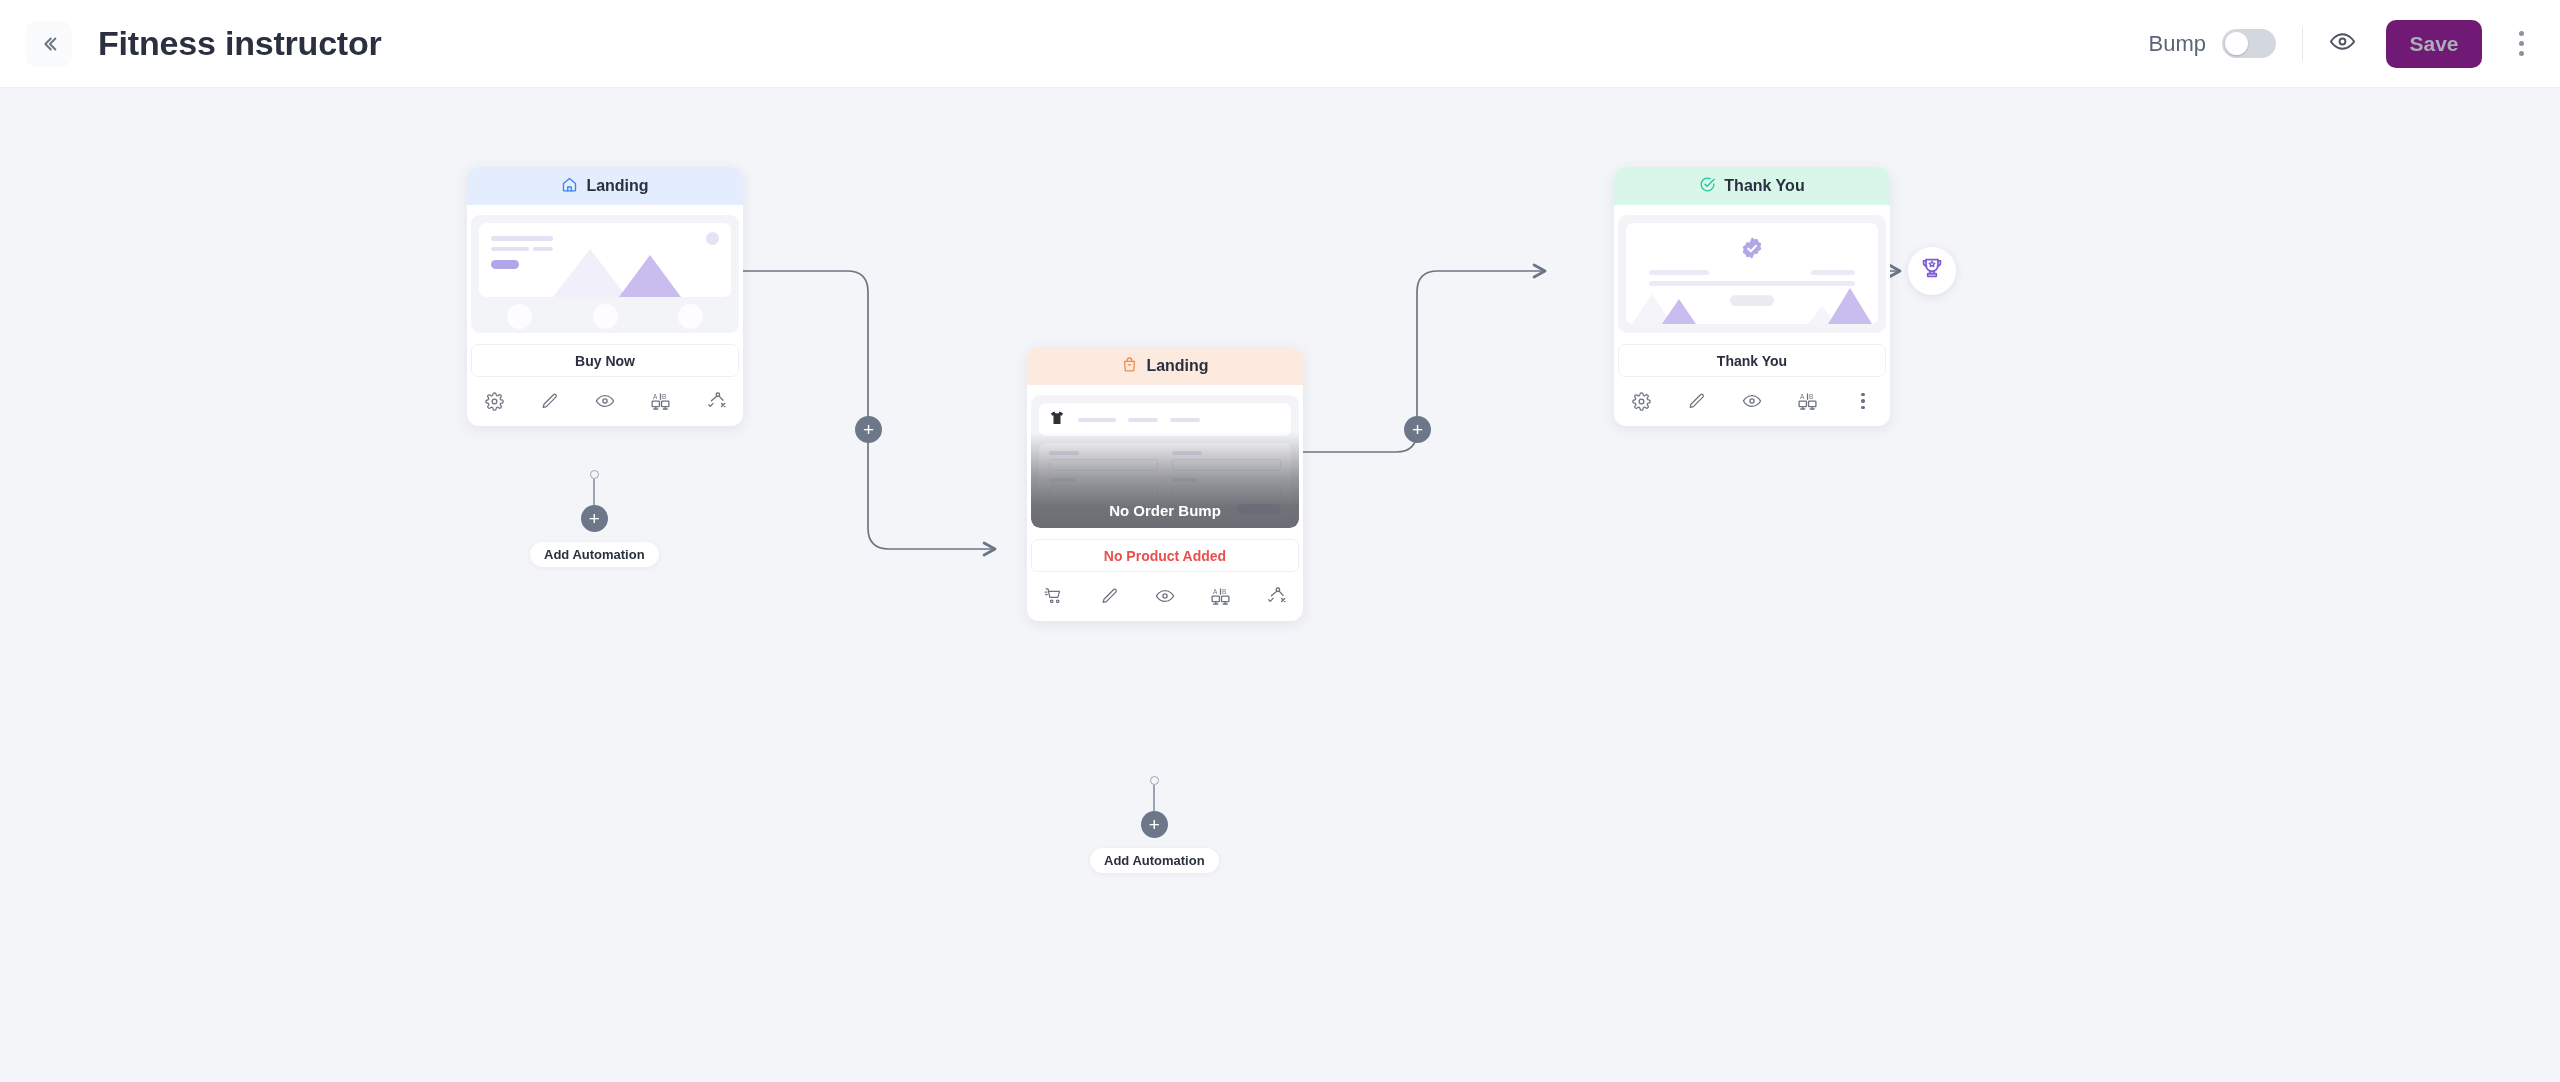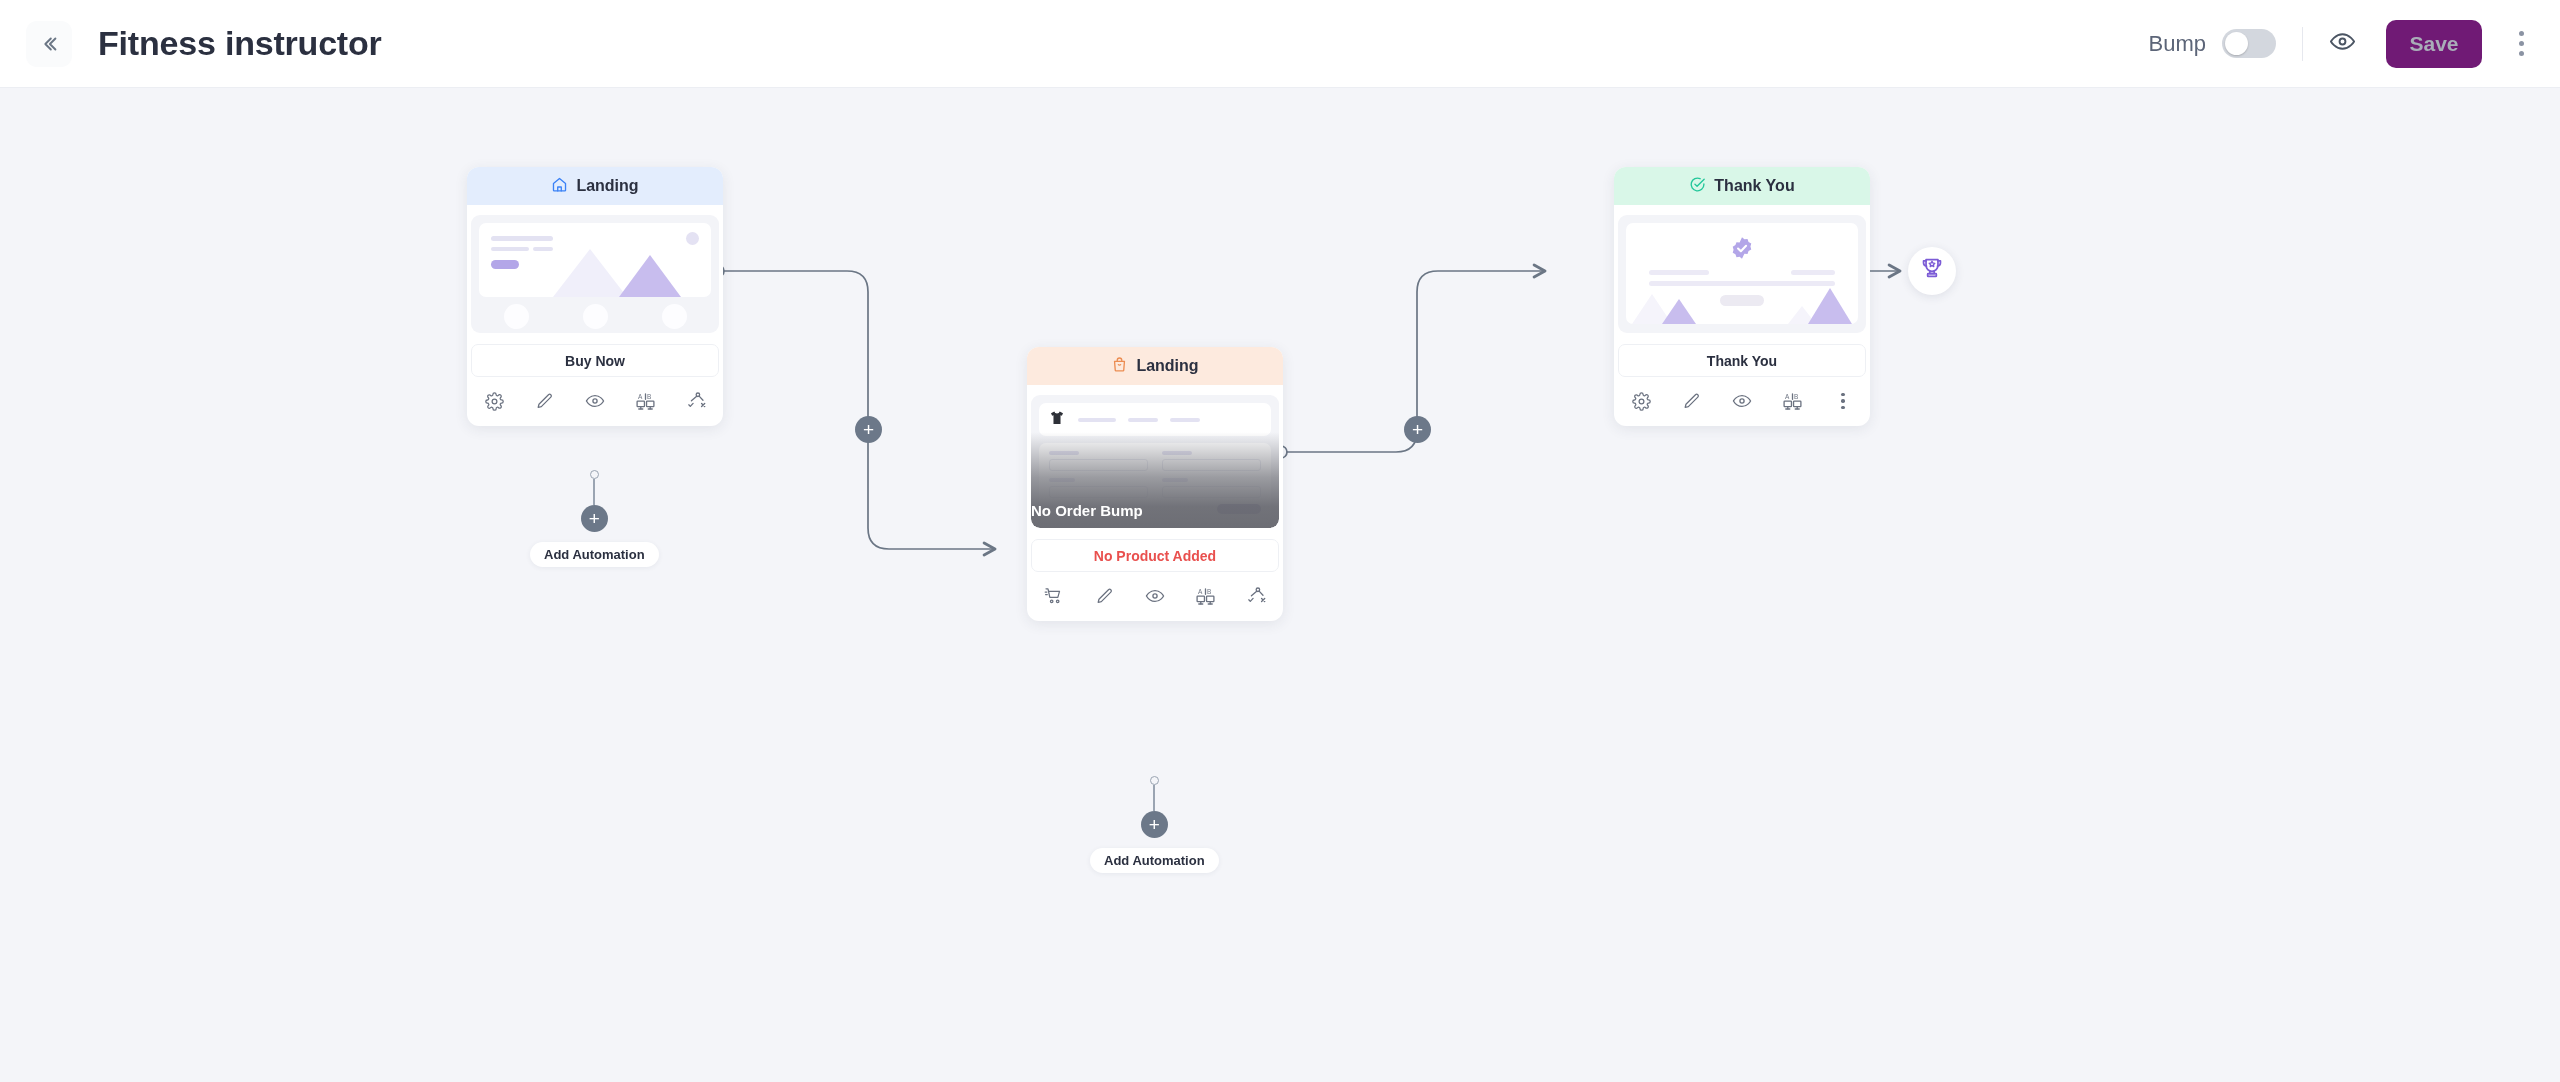--- a/index.html
+++ b/index.html
@@ -73,21 +73,21 @@
     position: absolute; top: 88px; left: 0;
     width: 2560px; height: 994px;
     background: #f4f5f9;
     overflow: hidden;
   }
   .edges { position: absolute; top: 0; left: 0; width: 2560px; height: 994px; }
 
   
   .node {
     position: absolute;
-    width: 256px;
+    width: 276px;
     background: #ffffff;
     border-radius: 12px;
     box-shadow: 0 3px 14px rgba(40,50,80,.09);
     overflow: hidden;
   }
   .node-head {
     height: 38px;
     display: flex; align-items: center; justify-content: center; gap: 8px;
   }
   .node-head .title { font-size: 16px; font-weight: bold; color: #2b3040; }
@@ -131,21 +131,21 @@
   .actions .act { cursor: pointer; display: flex; align-items: center; justify-content: center; width: 22px; height: 22px; }
   .act-dots { display: flex; flex-direction: column; gap: 3px; align-items: center; }
   .act-dots i { width: 3.5px; height: 3.5px; border-radius: 50%; background: #6b7280; }
 
   
   .ov-wrap { position: relative; }
   .overlay-grad {
     position: absolute; left: 0; top: 0; right: 0; bottom: 0;
     border-radius: 9px;
     background: linear-gradient(to bottom, rgba(130,130,138,0) 28%, rgba(116,117,124,.72) 62%, rgba(106,107,114,.95) 84%, rgba(104,105,112,.97) 100%);
-    display: flex; align-items: flex-end; 
+    display: flex; align-items: flex-end; justify-content: center;
     padding-bottom: 9px;
   }
   .overlay-grad span { color: #ffffff; font-size: 15px; font-weight: bold; }
 
   
   .automation { position: absolute; display: flex; flex-direction: column; align-items: center; }
   .auto-stem { width: 2px; height: 26px; background: #9aa4b2; }
   .auto-stem-dot {
     width: 9px; height: 9px; border-radius: 50%;
     border: 1.6px solid #9aa4b2; background: #f4f5f9;

